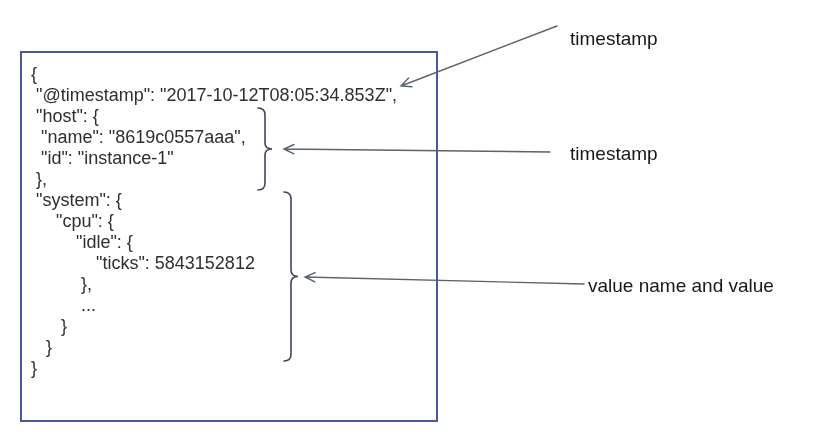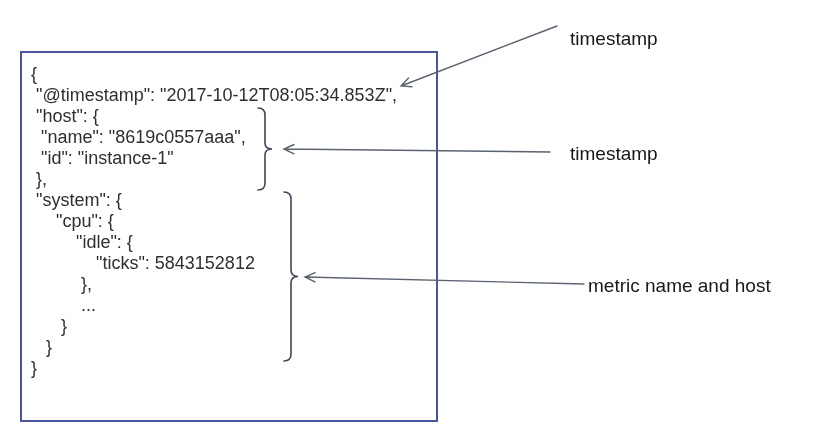--- a/index.html
+++ b/index.html
@@ -74,15 +74,15 @@
 
     <path d="M550,152 L284,149 M293.9,153.8 L284,149 L294,144.5" fill="none" stroke="#5b6370" stroke-width="1.4" stroke-linecap="round"></path>
 
     <path d="M584,284 L305,277 M314.9,281.9 L305,277 L315.1,272.6" fill="none" stroke="#5b6370" stroke-width="1.4" stroke-linecap="round"></path>
   </svg>
 
   <div class="annotation-label label-timestamp">timestamp</div>
 
   <div class="annotation-label label-dimensions">timestamp</div>
 
-  <div class="annotation-label label-metric">metric name and host</div>
+  <div class="annotation-label label-metric">value name and value</div>
 
 </div>
 
 </body></html>

